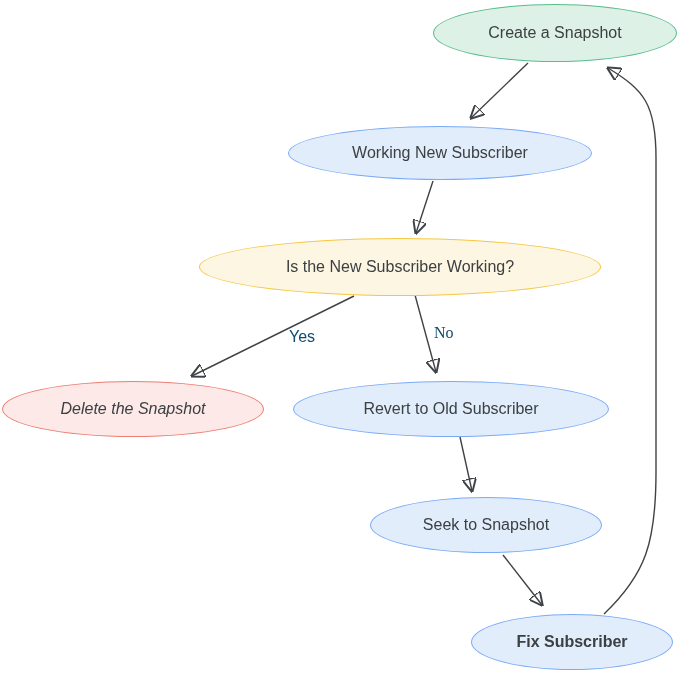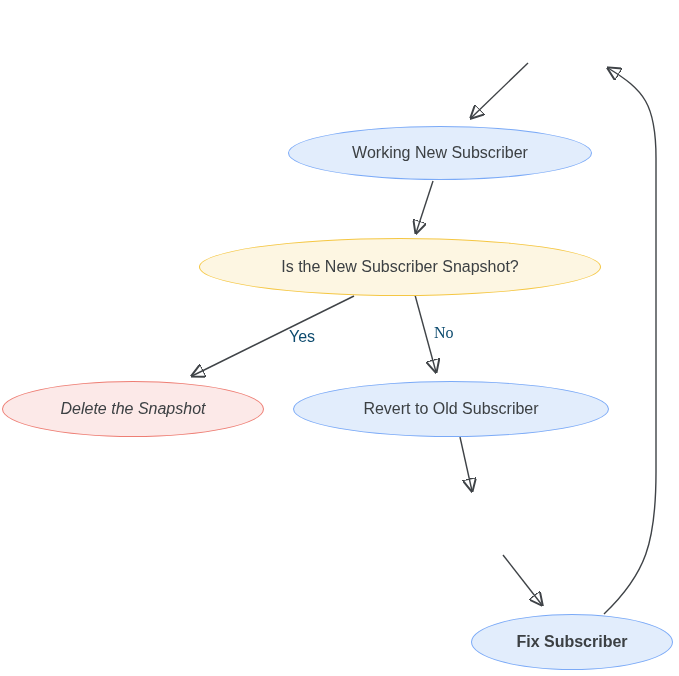--- a/index.html
+++ b/index.html
@@ -68,37 +68,43 @@
     </defs>
     <path d="M 528 63 L 471 118" marker-end="url(#arrowhead)"></path>
     <path d="M 433 181 L 416 233" marker-end="url(#arrowhead)"></path>
     <path d="M 354 296 L 192 376" marker-end="url(#arrowhead)"></path>
     <path d="M 415 295 L 436 372" marker-end="url(#arrowhead)"></path>
     <path d="M 460 437 L 472 491" marker-end="url(#arrowhead)"></path>
     <path d="M 503 555 L 542 605" marker-end="url(#arrowhead)"></path>
     <path d="M 604 614 C 646 574 656 542 656 472 L 656 158 C 656 104 644 90 608 68" marker-end="url(#arrowhead)"></path>
   </svg>
 
+  <div class="node node-green n-create">
+    <span>Create a Snapshot</span>
+  </div>
 
   <div class="node node-blue n-deploy">
     <span>Working New Subscriber</span>
   </div>
 
   <div class="node node-yellow n-working">
-    <span>Is the New Subscriber Snapshot?</span>
+    <span>Is the New Subscriber Working?</span>
   </div>
 
   <div class="node node-red n-delete">
     <span>Delete the Snapshot</span>
   </div>
 
   <div class="node node-blue n-revert">
     <span>Revert to Old Subscriber</span>
   </div>
 
+  <div class="node node-blue n-seek">
+    <span>Seek to Snapshot</span>
+  </div>
 
   <div class="node node-blue n-fix">
     <span>Fix Subscriber</span>
   </div>
 
   <div class="edge-label lbl-yes">Yes</div>
   <div class="edge-label lbl-no">No</div>
 
 </div>
 

